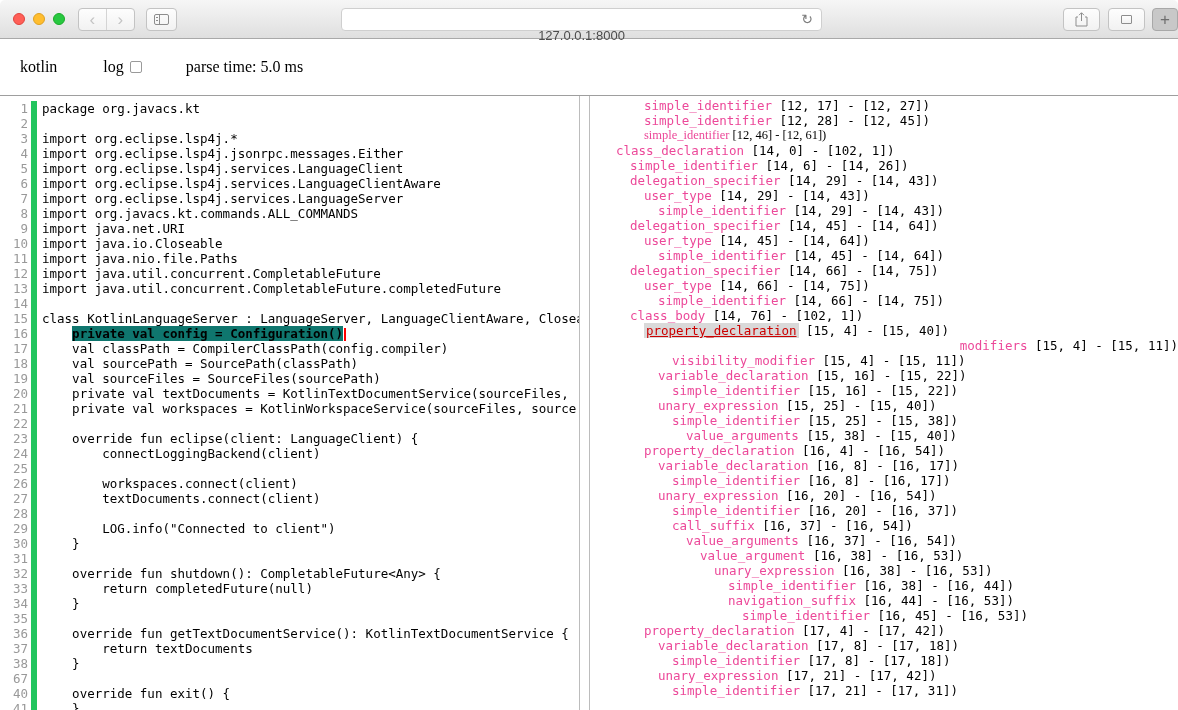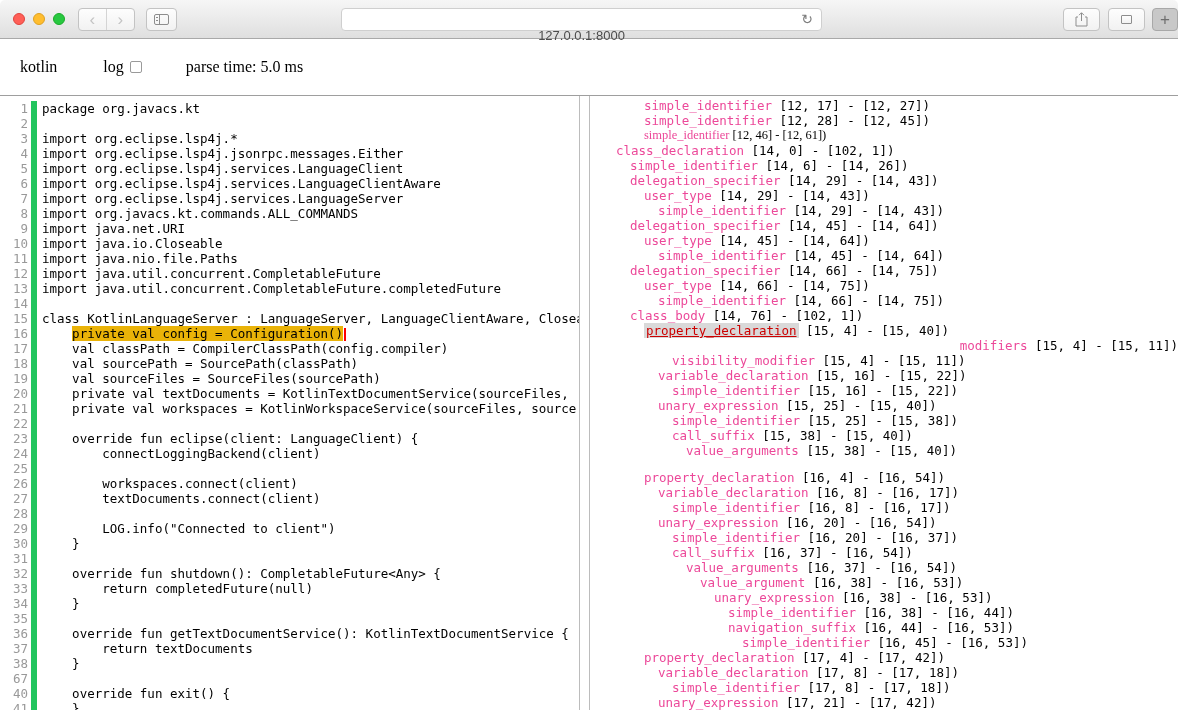--- a/index.html
+++ b/index.html
@@ -59,21 +59,21 @@
   
   .main { display:flex; height:615px; border-top:1px solid #9e9e9e;
           font-family:"DejaVu Sans Mono","Liberation Mono",monospace;
           font-size:12.5px; line-height:15px; color:#000; }
   .editor { width:580px; border-right:1px solid #bcbcbc; overflow:hidden;
             padding-top:5px; }
   .code-line { display:flex; height:15px; white-space:pre; }
   .gutter-num { flex:0 0 28px; text-align:right; color:#999; }
   .code-text { border-left:6px solid #22c55e; margin-left:3px; padding-left:5px;
                white-space:pre; flex:1 1 auto; overflow:hidden; }
-  .selection { background:#eab308; }
+  .selection { background:#0f766e;font-weight:bold; }
   .cursor { display:inline-block; width:2px; height:13px; background:#f00;
             vertical-align:text-bottom; margin-left:1px; }
 
   .gap { width:9px; }
   .treepanel { flex:1 1 auto; border-left:1px solid #bcbcbc; overflow:hidden;
                padding-top:2px; }
   .tree-row { height:15px; white-space:pre; }
   .node-name { color:#ec4899; }
   .node-name.hl { background:#d9d9d9; color:#cc0000; text-decoration:underline;
                   padding:0 2px; }
@@ -192,23 +192,22 @@
         <div class="tree-row" style="padding-left: 54px;"><span class="node-name">user_type</span> [14, 66] - [14, 75])</div>
         <div class="tree-row" style="padding-left: 68px;"><span class="node-name">simple_identifier</span> [14, 66] - [14, 75])</div>
         <div class="tree-row" style="padding-left: 40px;"><span class="node-name">class_body</span> [14, 76] - [102, 1])</div>
         <div class="tree-row" style="padding-left: 54px;"><span class="node-name hl">property_declaration</span> [15, 4] - [15, 40])</div>
         <div class="tree-row" style="padding-left: 68px; text-align: right;"><span class="node-name">modifiers</span> [15, 4] - [15, 11])</div>
         <div class="tree-row" style="padding-left: 82px;"><span class="node-name">visibility_modifier</span> [15, 4] - [15, 11])</div>
         <div class="tree-row" style="padding-left: 68px;"><span class="node-name">variable_declaration</span> [15, 16] - [15, 22])</div>
         <div class="tree-row" style="padding-left: 82px;"><span class="node-name">simple_identifier</span> [15, 16] - [15, 22])</div>
         <div class="tree-row" style="padding-left: 68px;"><span class="node-name">unary_expression</span> [15, 25] - [15, 40])</div>
         <div class="tree-row" style="padding-left: 82px;"><span class="node-name">simple_identifier</span> [15, 25] - [15, 38])</div>
-        <div class="tree-row" style="padding-left: 82px;"><span class="node-name">call_suffix</span> [15, 38] - [15, 40])</div>
         <div class="tree-row" style="padding-left: 96px;"><span class="node-name">value_arguments</span> [15, 38] - [15, 40])</div>
-        <div class="tree-row" style="padding-left: 54px; margin-top: 12px;"><span class="node-name">property_declaration</span> [16, 4] - [16, 54])</div>
+        <div class="tree-row" style="padding-left: 54px;"><span class="node-name">property_declaration</span> [16, 4] - [16, 54])</div>
         <div class="tree-row" style="padding-left: 68px;"><span class="node-name">variable_declaration</span> [16, 8] - [16, 17])</div>
         <div class="tree-row" style="padding-left: 82px;"><span class="node-name">simple_identifier</span> [16, 8] - [16, 17])</div>
         <div class="tree-row" style="padding-left: 68px;"><span class="node-name">unary_expression</span> [16, 20] - [16, 54])</div>
         <div class="tree-row" style="padding-left: 82px;"><span class="node-name">simple_identifier</span> [16, 20] - [16, 37])</div>
         <div class="tree-row" style="padding-left: 82px;"><span class="node-name">call_suffix</span> [16, 37] - [16, 54])</div>
         <div class="tree-row" style="padding-left: 96px;"><span class="node-name">value_arguments</span> [16, 37] - [16, 54])</div>
         <div class="tree-row" style="padding-left: 110px;"><span class="node-name">value_argument</span> [16, 38] - [16, 53])</div>
         <div class="tree-row" style="padding-left: 124px;"><span class="node-name">unary_expression</span> [16, 38] - [16, 53])</div>
         <div class="tree-row" style="padding-left: 138px;"><span class="node-name">simple_identifier</span> [16, 38] - [16, 44])</div>
         <div class="tree-row" style="padding-left: 138px;"><span class="node-name">navigation_suffix</span> [16, 44] - [16, 53])</div>

